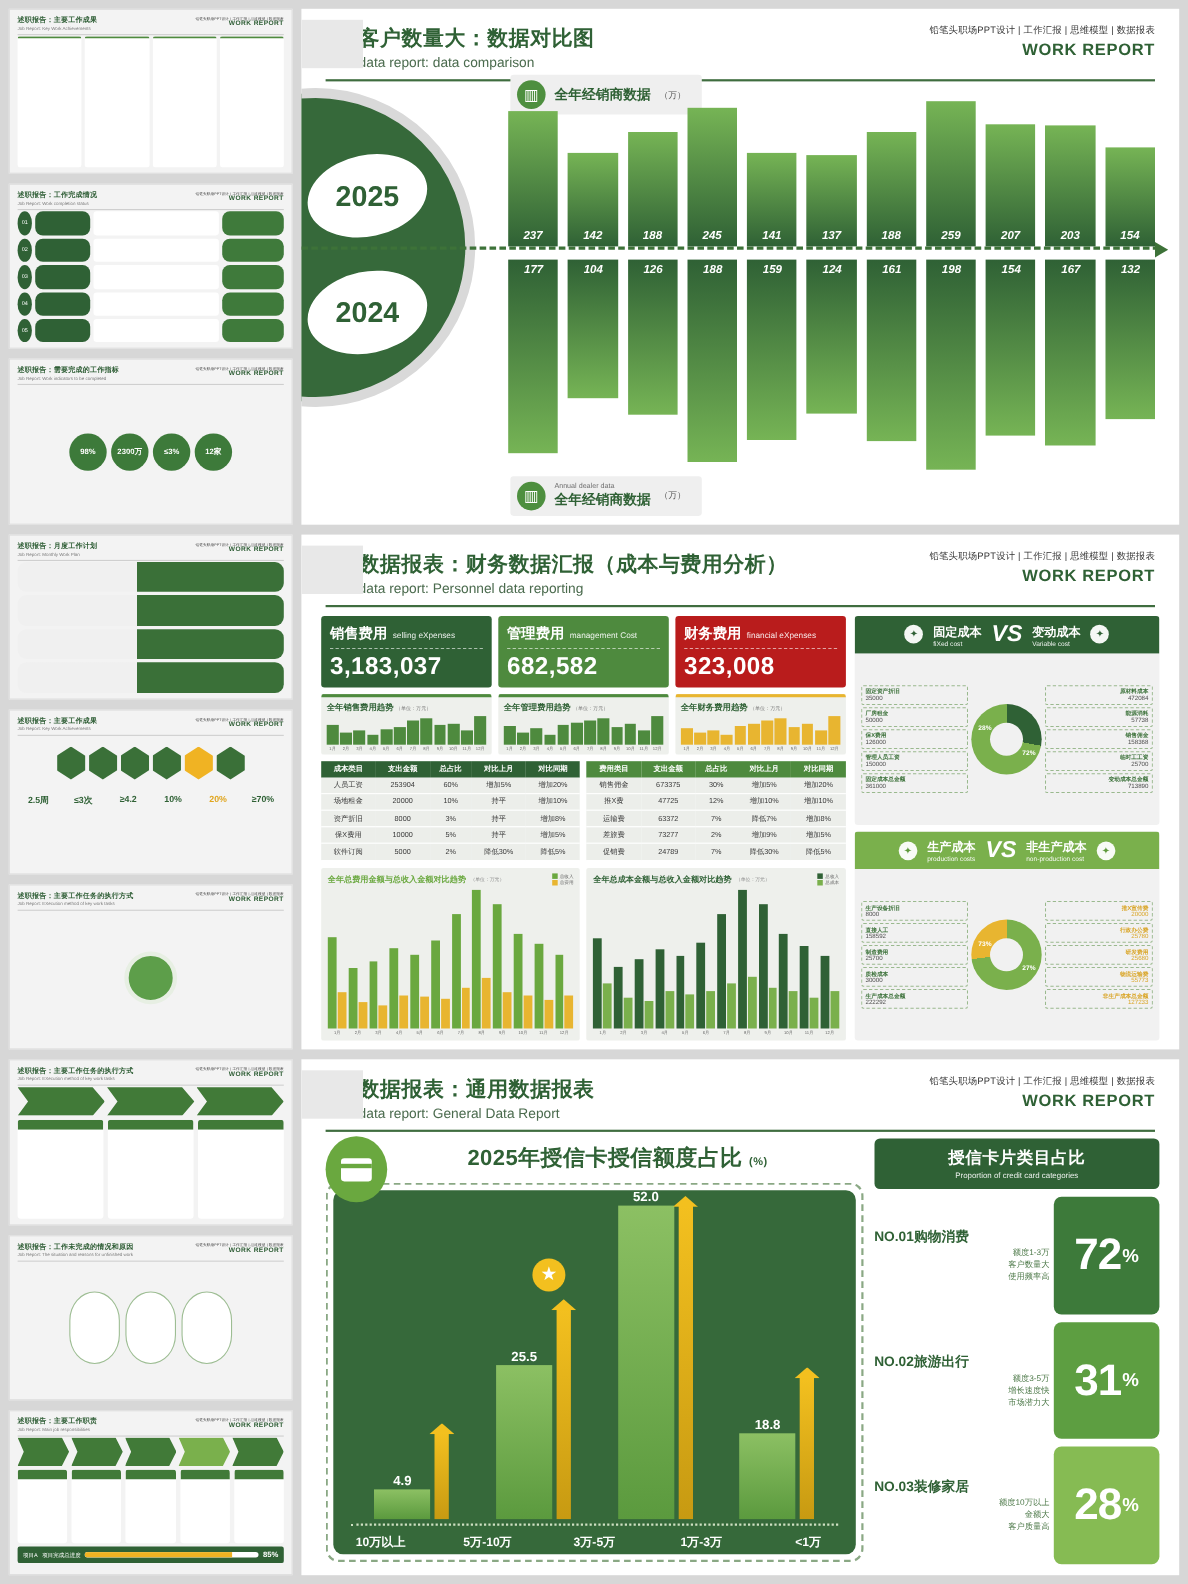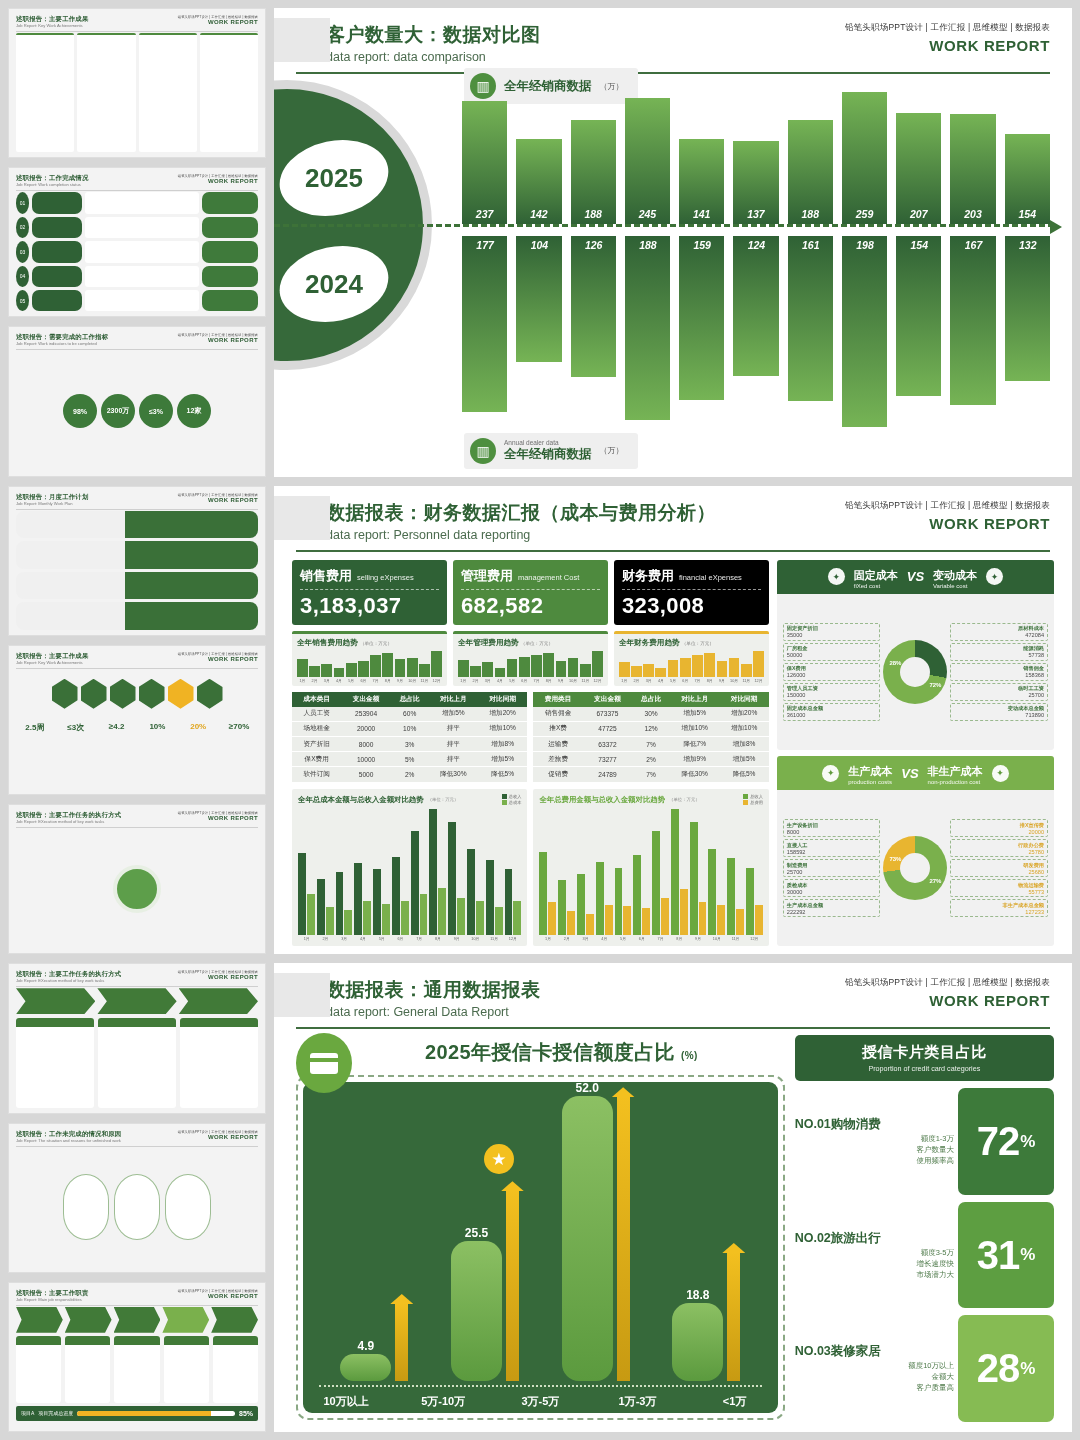--- a/index.html
+++ b/index.html
@@ -103,21 +103,21 @@
   .dn i { width:100%; background:linear-gradient(180deg,#2f6135,#76b455); position:relative; }
   .dn i b { position:absolute; top:3px; left:1px; right:0; text-align:center;
             color:#fff; font-size:10.5px; font-weight:bold; }
 
   
   .s2body { position:relative; height:calc(100% - 66px); padding:8px 18px 8px 18px;
             display:flex; gap:8px; }
   .s2l { flex:1.72; display:flex; flex-direction:column; gap:6px; }
   .kpis { display:flex; gap:6px; }
   .kpi { flex:1; border-radius:3px; padding:7px 8px 6px; color:#fff; }
-  .kpi.k1{background:#2f6135;} .kpi.k2{background:#4e8a3e;} .kpi.k3{background:#000000;}
+  .kpi.k1{background:#2f6135;} .kpi.k2{background:#4e8a3e;} .kpi.k3{background:#b91c1c;}
   .kpi .kt { display:flex; align-items:baseline; gap:5px; }
   .kpi .kzh { font-size:13px; font-weight:bold; }
   .kpi .ken { font-size:7.5px; opacity:.9; }
   .kpi .kdash { border-top:1px dashed rgba(255,255,255,.6); margin:4px 0 3px; }
   .kpi .kv { font-size:22px; font-weight:bold; letter-spacing:.4px; }
   .trends { display:flex; gap:6px; }
   .trend { flex:1; background:#eef0ec; border-top:3px solid #4e8a3e; border-radius:2px; padding:4px 5px 3px; }
   .trend.y { border-top-color:#e8b530; }
   .tt { font-size:7.6px; font-weight:bold; color:#2f6135; }
   .tt .u { font-size:4.6px; color:#777; font-weight:normal; }
@@ -144,21 +144,21 @@
   .cbars { display:flex; align-items:flex-end; gap:2px; flex:1; margin-top:3px; min-height:0;}
   .cbars .pair { flex:1; display:flex; align-items:flex-end; gap:1px; height:100%; }
   .cbars .pair i { flex:1; }
   .s2r { flex:1; display:flex; flex-direction:column; gap:6px; }
   .vspanel { flex:1; background:#f1f1f1; border-radius:3px; display:flex; flex-direction:column; overflow:hidden;}
   .vsh { background:#2f6135; color:#fff; display:flex; align-items:center; justify-content:center;
          gap:9px; padding:5px 6px; }
   .vspanel.lt .vsh { background:#7ab04c; }
   .vsh .hz { font-size:11px; font-weight:bold; }
   .vsh .he { font-size:6px; opacity:.92; }
-  .vsh .vs { font-size:13px; font-weight:bold; font-style:italic; }
+  .vsh .vs { font-size:21px; font-weight:bold; font-style:italic; }
   .vsh .ico { width:17px; height:17px; border-radius:50%; background:rgba(255,255,255,.95);
               color:#2f6135; font-size:9px; display:flex; align-items:center; justify-content:center;}
   .vspanel.lt .vsh .ico { color:#5f9a3c; }
   .vsb { flex:1; display:flex; align-items:center; padding:4px 6px; gap:3px; min-height:0; }
   .vlist { flex:1; display:flex; flex-direction:column; gap:2px; }
   .vlist .it { border:1px dashed #9ab98e; border-radius:2px; padding:1.5px 3px; }
   .vlist .it .n { font-size:5.2px; font-weight:bold; color:#3a7038; }
   .vlist .it .v { font-size:5.6px; color:#4a4a4a; }
   .vlist.r { text-align:right; }
   .vspanel.lt .vlist.r .it .n, .vspanel.lt .vlist.r .it .v { color:#d9a424; }
@@ -174,21 +174,21 @@
   .cardico .cc { width:28px; height:21px; border-radius:3px; background:#fff; position:relative; }
   .cardico .cc::before { content:""; position:absolute; left:0; right:0; top:5px; height:4px; background:#6aa83f;}
   .s3title { text-align:center; padding:4px 0 0 46px; }
   .s3title .z { font-size:20px; font-weight:bold; color:#2f6135; letter-spacing:.4px; }
   .s3title .z small { font-size:10px; }
   .plot { position:absolute; left:4px; right:0; top:40px; bottom:2px;
           border:2px dashed #8aa884; border-radius:12px; padding:5px; }
   .plotin { width:100%; height:100%; background:#36693a; border-radius:9px; position:relative; }
   .bars3 { position:absolute; left:16px; right:16px; top:14px; bottom:32px; display:flex; align-items:flex-end; }
   .b3 { flex:1; display:flex; align-items:flex-end; justify-content:center; gap:4px; height:100%; }
-  .b3 .bar { width:46%; background:linear-gradient(180deg,#8cc063,#5b9a3e); position:relative;border-radius:17px; }
+  .b3 .bar { width:46%; background:linear-gradient(180deg,#8cc063,#5b9a3e); position:relative; }
   .b3 .bar b { position:absolute; top:-15px; left:0; right:0; text-align:center;
                color:#fff; font-size:12px; font-weight:bold; }
   .b3 .arw { width:13px; background:linear-gradient(180deg,#f3c01f,#c79a12); position:relative; }
   .b3 .arw::before { content:""; position:absolute; top:-9px; left:-5px; right:-5px; height:10px;
                      background:#f3c01f; clip-path:polygon(50% 0,100% 100%,0 100%); }
   .axis3 { position:absolute; left:16px; right:16px; bottom:26px; border-top:2px dotted #cfe0c2; }
   .xlab { position:absolute; left:16px; right:16px; bottom:4px; display:flex;gap:43px; }
   .xlab b { flex:1; text-align:center; color:#fff; font-size:11px; font-weight:bold; }
   .star { position:absolute; width:30px; height:30px; border-radius:50%; background:#f3c01f;
           display:flex; align-items:center; justify-content:center; color:#fff; font-size:17px; }
@@ -879,145 +879,145 @@
                       <td>7%</td>
                       <td>降低30%</td>
                       <td>降低5%</td>
                     </tr>
                   </tbody>
                 </table>
               </div>
           </div>
 
           <div class="cmp2" id="s2cmp">
-              <div class="cmp">
+              <div class="cmp g">
                 <div class="cmph">
-                  <span class="ct">全年总成本金额与总收入金额对比趋势</span>
+                  <span class="ct">全年总费用金额与总收入金额对比趋势</span>
                   <span class="cu">（单位：万元）</span>
-                  <span class="lg"><span style="background:#2f6135"></span>总收入<br><span style="background:#7ab04c"></span>总成本</span>
+                  <span class="lg"><span style="background:#6aa83f"></span>总收入<br><span style="background:#e8b530"></span>总费用</span>
                 </div>
                 <div class="cbars">
                   <span class="pair">
-                    <i style="height:65%;background:#2f6135"></i>
-                    <i style="height:32.5%;background:#7ab04c"></i>
-                  </span>
-                  <span class="pair">
-                    <i style="height:45%;background:#2f6135"></i>
-                    <i style="height:22.5%;background:#7ab04c"></i>
-                  </span>
-                  <span class="pair">
-                    <i style="height:50%;background:#2f6135"></i>
-                    <i style="height:20%;background:#7ab04c"></i>
-                  </span>
-                  <span class="pair">
-                    <i style="height:57.5%;background:#2f6135"></i>
-                    <i style="height:27.5%;background:#7ab04c"></i>
-                  </span>
-                  <span class="pair">
-                    <i style="height:52.5%;background:#2f6135"></i>
-                    <i style="height:25%;background:#7ab04c"></i>
-                  </span>
-                  <span class="pair">
-                    <i style="height:62.5%;background:#2f6135"></i>
-                    <i style="height:27.5%;background:#7ab04c"></i>
-                  </span>
-                  <span class="pair">
-                    <i style="height:82.5%;background:#2f6135"></i>
-                    <i style="height:32.5%;background:#7ab04c"></i>
-                  </span>
-                  <span class="pair">
-                    <i style="height:100%;background:#2f6135"></i>
-                    <i style="height:37.5%;background:#7ab04c"></i>
-                  </span>
-                  <span class="pair">
-                    <i style="height:90%;background:#2f6135"></i>
-                    <i style="height:30%;background:#7ab04c"></i>
-                  </span>
-                  <span class="pair">
-                    <i style="height:68.75%;background:#2f6135"></i>
-                    <i style="height:27.5%;background:#7ab04c"></i>
-                  </span>
-                  <span class="pair">
-                    <i style="height:60%;background:#2f6135"></i>
-                    <i style="height:22.5%;background:#7ab04c"></i>
-                  </span>
-                  <span class="pair">
-                    <i style="height:52.5%;background:#2f6135"></i>
-                    <i style="height:27.5%;background:#7ab04c"></i>
+                    <i style="height:65.85365853658537%;background:#6aa83f"></i>
+                    <i style="height:26.829268292682926%;background:#e8b530"></i>
+                  </span>
+                  <span class="pair">
+                    <i style="height:43.90243902439025%;background:#6aa83f"></i>
+                    <i style="height:19.51219512195122%;background:#e8b530"></i>
+                  </span>
+                  <span class="pair">
+                    <i style="height:48.78048780487805%;background:#6aa83f"></i>
+                    <i style="height:17.073170731707318%;background:#e8b530"></i>
+                  </span>
+                  <span class="pair">
+                    <i style="height:58.53658536585366%;background:#6aa83f"></i>
+                    <i style="height:24.390243902439025%;background:#e8b530"></i>
+                  </span>
+                  <span class="pair">
+                    <i style="height:53.65853658536585%;background:#6aa83f"></i>
+                    <i style="height:23.170731707317074%;background:#e8b530"></i>
+                  </span>
+                  <span class="pair">
+                    <i style="height:63.41463414634146%;background:#6aa83f"></i>
+                    <i style="height:21.951219512195124%;background:#e8b530"></i>
+                  </span>
+                  <span class="pair">
+                    <i style="height:82.92682926829268%;background:#6aa83f"></i>
+                    <i style="height:29.26829268292683%;background:#e8b530"></i>
+                  </span>
+                  <span class="pair">
+                    <i style="height:100%;background:#6aa83f"></i>
+                    <i style="height:36.58536585365854%;background:#e8b530"></i>
+                  </span>
+                  <span class="pair">
+                    <i style="height:90.2439024390244%;background:#6aa83f"></i>
+                    <i style="height:26.829268292682926%;background:#e8b530"></i>
+                  </span>
+                  <span class="pair">
+                    <i style="height:68.29268292682927%;background:#6aa83f"></i>
+                    <i style="height:24.390243902439025%;background:#e8b530"></i>
+                  </span>
+                  <span class="pair">
+                    <i style="height:60.97560975609756%;background:#6aa83f"></i>
+                    <i style="height:20.73170731707317%;background:#e8b530"></i>
+                  </span>
+                  <span class="pair">
+                    <i style="height:53.65853658536585%;background:#6aa83f"></i>
+                    <i style="height:24.390243902439025%;background:#e8b530"></i>
                   </span>
                 </div>
                 <div class="tmon">
                   <b>1月</b>
                   <b>2月</b>
                   <b>3月</b>
                   <b>4月</b>
                   <b>5月</b>
                   <b>6月</b>
                   <b>7月</b>
                   <b>8月</b>
                   <b>9月</b>
                   <b>10月</b>
                   <b>11月</b>
                   <b>12月</b>
                 </div>
               </div>
-              <div class="cmp g">
+              <div class="cmp">
                 <div class="cmph">
-                  <span class="ct">全年总费用金额与总收入金额对比趋势</span>
+                  <span class="ct">全年总成本金额与总收入金额对比趋势</span>
                   <span class="cu">（单位：万元）</span>
-                  <span class="lg"><span style="background:#6aa83f"></span>总收入<br><span style="background:#e8b530"></span>总费用</span>
+                  <span class="lg"><span style="background:#2f6135"></span>总收入<br><span style="background:#7ab04c"></span>总成本</span>
                 </div>
                 <div class="cbars">
                   <span class="pair">
-                    <i style="height:65.85365853658537%;background:#6aa83f"></i>
-                    <i style="height:26.829268292682926%;background:#e8b530"></i>
-                  </span>
-                  <span class="pair">
-                    <i style="height:43.90243902439025%;background:#6aa83f"></i>
-                    <i style="height:19.51219512195122%;background:#e8b530"></i>
-                  </span>
-                  <span class="pair">
-                    <i style="height:48.78048780487805%;background:#6aa83f"></i>
-                    <i style="height:17.073170731707318%;background:#e8b530"></i>
-                  </span>
-                  <span class="pair">
-                    <i style="height:58.53658536585366%;background:#6aa83f"></i>
-                    <i style="height:24.390243902439025%;background:#e8b530"></i>
-                  </span>
-                  <span class="pair">
-                    <i style="height:53.65853658536585%;background:#6aa83f"></i>
-                    <i style="height:23.170731707317074%;background:#e8b530"></i>
-                  </span>
-                  <span class="pair">
-                    <i style="height:63.41463414634146%;background:#6aa83f"></i>
-                    <i style="height:21.951219512195124%;background:#e8b530"></i>
-                  </span>
-                  <span class="pair">
-                    <i style="height:82.92682926829268%;background:#6aa83f"></i>
-                    <i style="height:29.26829268292683%;background:#e8b530"></i>
-                  </span>
-                  <span class="pair">
-                    <i style="height:100%;background:#6aa83f"></i>
-                    <i style="height:36.58536585365854%;background:#e8b530"></i>
-                  </span>
-                  <span class="pair">
-                    <i style="height:90.2439024390244%;background:#6aa83f"></i>
-                    <i style="height:26.829268292682926%;background:#e8b530"></i>
-                  </span>
-                  <span class="pair">
-                    <i style="height:68.29268292682927%;background:#6aa83f"></i>
-                    <i style="height:24.390243902439025%;background:#e8b530"></i>
-                  </span>
-                  <span class="pair">
-                    <i style="height:60.97560975609756%;background:#6aa83f"></i>
-                    <i style="height:20.73170731707317%;background:#e8b530"></i>
-                  </span>
-                  <span class="pair">
-                    <i style="height:53.65853658536585%;background:#6aa83f"></i>
-                    <i style="height:24.390243902439025%;background:#e8b530"></i>
+                    <i style="height:65%;background:#2f6135"></i>
+                    <i style="height:32.5%;background:#7ab04c"></i>
+                  </span>
+                  <span class="pair">
+                    <i style="height:45%;background:#2f6135"></i>
+                    <i style="height:22.5%;background:#7ab04c"></i>
+                  </span>
+                  <span class="pair">
+                    <i style="height:50%;background:#2f6135"></i>
+                    <i style="height:20%;background:#7ab04c"></i>
+                  </span>
+                  <span class="pair">
+                    <i style="height:57.5%;background:#2f6135"></i>
+                    <i style="height:27.5%;background:#7ab04c"></i>
+                  </span>
+                  <span class="pair">
+                    <i style="height:52.5%;background:#2f6135"></i>
+                    <i style="height:25%;background:#7ab04c"></i>
+                  </span>
+                  <span class="pair">
+                    <i style="height:62.5%;background:#2f6135"></i>
+                    <i style="height:27.5%;background:#7ab04c"></i>
+                  </span>
+                  <span class="pair">
+                    <i style="height:82.5%;background:#2f6135"></i>
+                    <i style="height:32.5%;background:#7ab04c"></i>
+                  </span>
+                  <span class="pair">
+                    <i style="height:100%;background:#2f6135"></i>
+                    <i style="height:37.5%;background:#7ab04c"></i>
+                  </span>
+                  <span class="pair">
+                    <i style="height:90%;background:#2f6135"></i>
+                    <i style="height:30%;background:#7ab04c"></i>
+                  </span>
+                  <span class="pair">
+                    <i style="height:68.75%;background:#2f6135"></i>
+                    <i style="height:27.5%;background:#7ab04c"></i>
+                  </span>
+                  <span class="pair">
+                    <i style="height:60%;background:#2f6135"></i>
+                    <i style="height:22.5%;background:#7ab04c"></i>
+                  </span>
+                  <span class="pair">
+                    <i style="height:52.5%;background:#2f6135"></i>
+                    <i style="height:27.5%;background:#7ab04c"></i>
                   </span>
                 </div>
                 <div class="tmon">
                   <b>1月</b>
                   <b>2月</b>
                   <b>3月</b>
                   <b>4月</b>
                   <b>5月</b>
                   <b>6月</b>
                   <b>7月</b>

